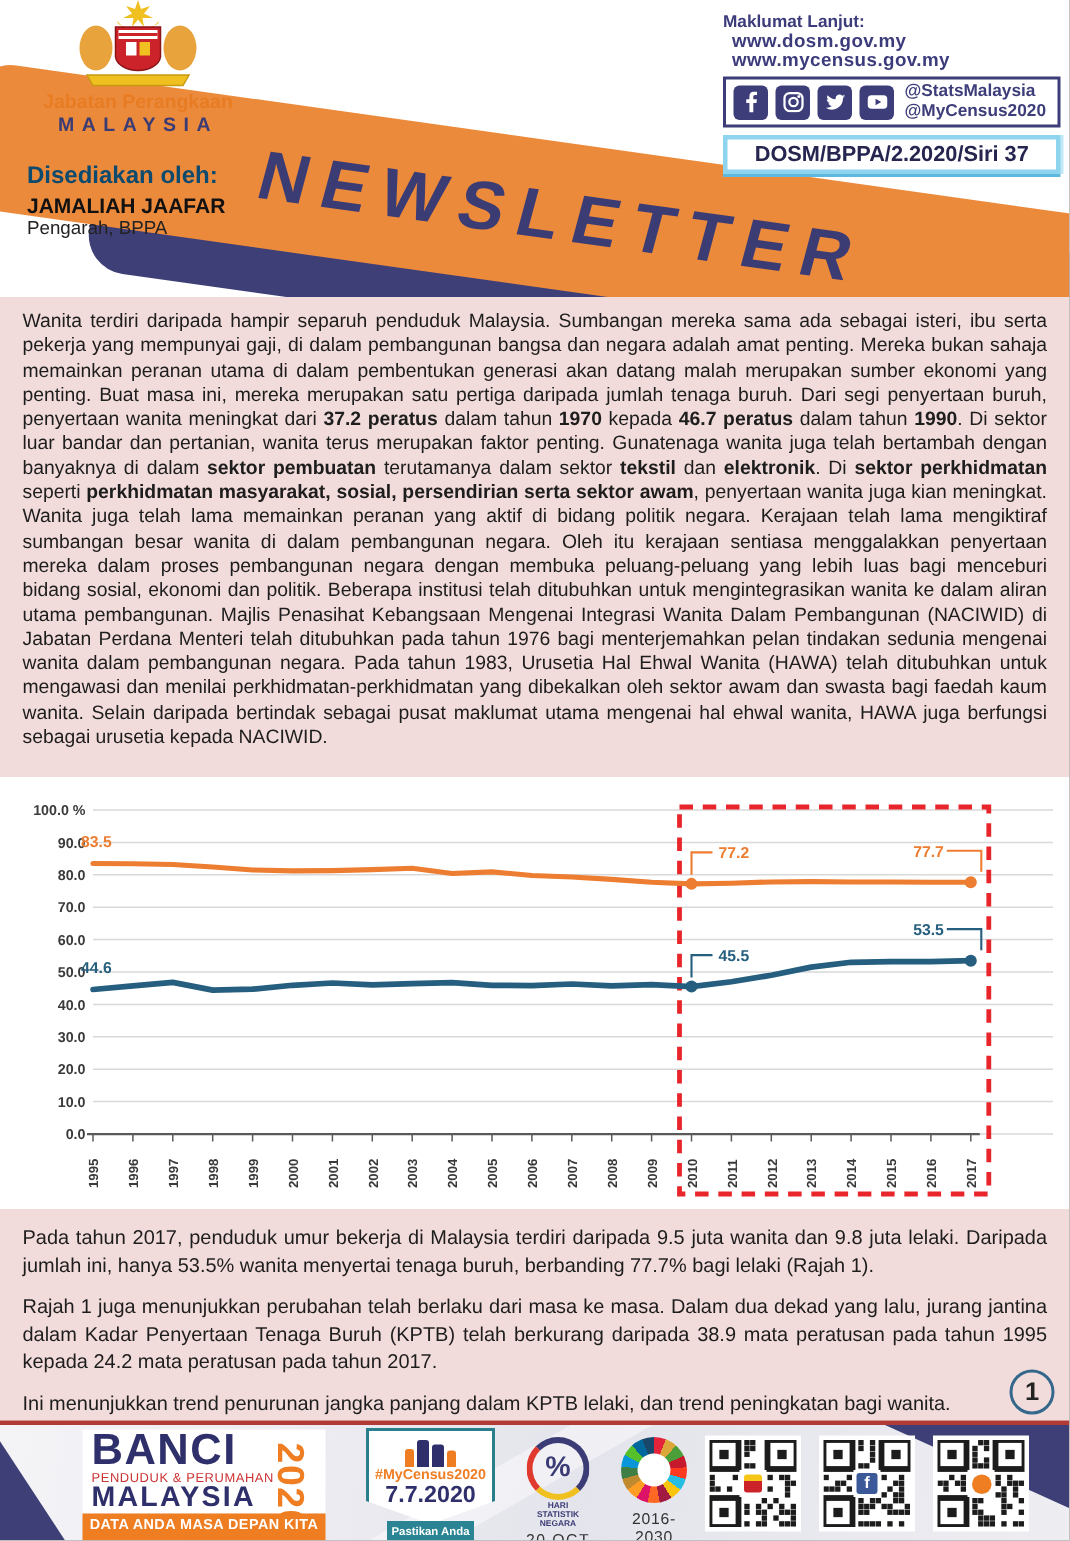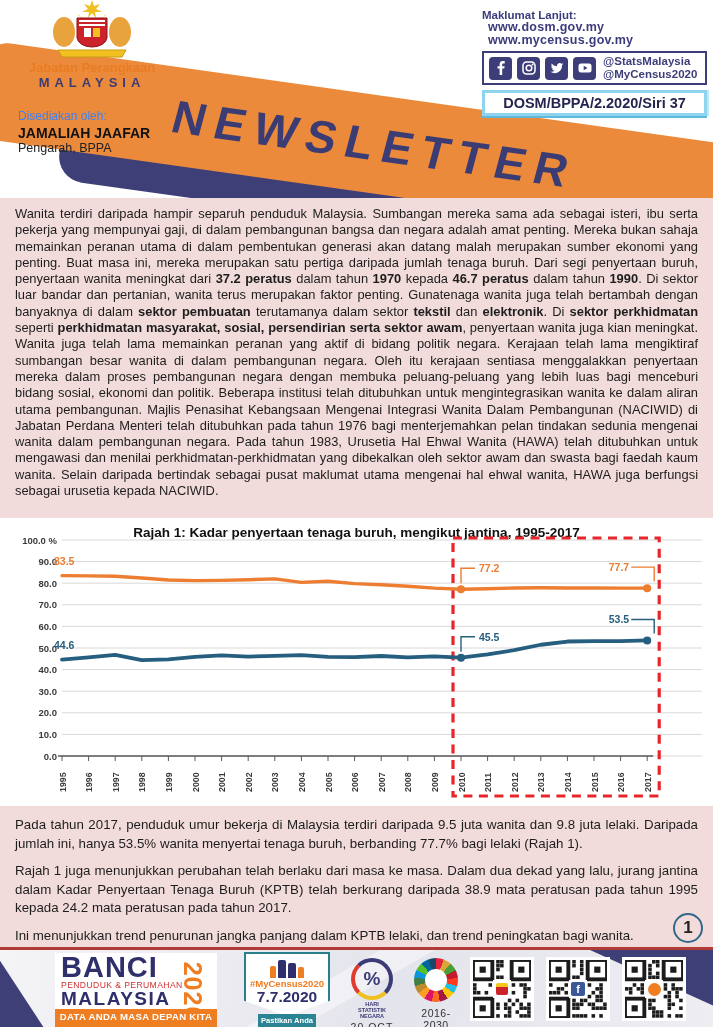--- a/index.html
+++ b/index.html
@@ -27,21 +27,21 @@
   .mk-urls div{ color:#3c3c7c; font-weight:800; font-size:12.5px; line-height:13px; letter-spacing:.3px; }
   .social-box{ margin-top:4px; background:#fff; border:2px solid #3d3d7a; display:flex; align-items:center; padding:3px 5px; height:34px; }
   .si{ width:23px; height:23px; background:#3d3d7a; border-radius:4px; margin-right:5px; display:flex; align-items:center; justify-content:center; color:#fff; }
   .si svg{ display:block; }
   .handles{ margin-left:2px; }
   .handles div{ color:#3d3d7a; font-weight:800; font-size:11.5px; line-height:13px; }
   .ref-box{ margin-top:5px; background:#fff; border:3px solid #8fd4ee; box-shadow:0 2px 0 #5fb8dd, 2px 0 0 #bfe8f5; text-align:center;
             font-size:14.5px; font-weight:800; color:#25254f; padding:2px 0; }
 
   .prepared{ position:absolute; left:18px; top:109px; z-index:5; }
-  .prep-label{ color:#3b82f6; font-size:12px; }
+  .prep-label{ color:#0c4a6e; font-size:16px;font-weight:bold; }
   .prep-name{ color:#111; font-weight:800; font-size:14px; margin-top:2px; }
   .prep-title{ color:#222; font-size:12.5px; }
 
   
   .intro{ position:absolute; left:0; top:198px; width:713px; height:320px; background:#f2dcdb; }
   .title-bar{ position:absolute; left:30px; top:-26px; width:397px; height:27px; background:#b2514d; color:#fff;
               font-weight:800; font-size:16.5px; text-align:center; line-height:27px; letter-spacing:.4px; }
   .intro-text{ padding:8px 15px 0 15px; font-size:12.9px; line-height:16.3px; text-align:justify; color:#1d1d1d; }
   .intro-text b{ font-weight:800; }
 
@@ -180,21 +180,20 @@
       <div class="prep-name">JAMALIAH JAAFAR</div>
       <div class="prep-title">Pengarah, BPPA</div>
     </div>
   </div>
 
   <div class="intro">
     <p class="intro-text" id="intro-p"><span>Wanita terdiri daripada hampir separuh penduduk Malaysia. Sumbangan mereka sama ada sebagai isteri, ibu serta pekerja yang mempunyai gaji, di dalam pembangunan bangsa dan negara adalah amat penting. Mereka bukan sahaja memainkan peranan utama di dalam pembentukan generasi akan datang malah merupakan sumber ekonomi yang penting. Buat masa ini, mereka merupakan satu pertiga daripada jumlah tenaga buruh. Dari segi penyertaan buruh, penyertaan wanita meningkat dari </span><b>37.2 peratus</b><span> dalam tahun </span><b>1970</b><span> kepada </span><b>46.7 peratus</b><span> dalam tahun </span><b>1990</b><span>. Di sektor luar bandar dan pertanian, wanita terus merupakan faktor penting. Gunatenaga wanita juga telah bertambah dengan banyaknya di dalam </span><b>sektor pembuatan</b><span> terutamanya dalam sektor </span><b>tekstil</b><span> dan </span><b>elektronik</b><span>. Di </span><b>sektor perkhidmatan</b><span> seperti </span><b>perkhidmatan masyarakat, sosial, persendirian serta sektor awam</b><span>, penyertaan wanita juga kian meningkat. Wanita juga telah lama memainkan peranan yang aktif di bidang politik negara. Kerajaan telah lama mengiktiraf sumbangan besar wanita di dalam pembangunan negara. Oleh itu kerajaan sentiasa menggalakkan penyertaan mereka dalam proses pembangunan negara dengan membuka peluang-peluang yang lebih luas bagi menceburi bidang sosial, ekonomi dan politik. Beberapa institusi telah ditubuhkan untuk mengintegrasikan wanita ke dalam aliran utama pembangunan. Majlis Penasihat Kebangsaan Mengenai Integrasi Wanita Dalam Pembangunan (NACIWID) di Jabatan Perdana Menteri telah ditubuhkan pada tahun 1976 bagi menterjemahkan pelan tindakan sedunia mengenai wanita dalam pembangunan negara. Pada tahun 1983, Urusetia Hal Ehwal Wanita (HAWA) telah ditubuhkan untuk mengawasi dan menilai perkhidmatan-perkhidmatan yang dibekalkan oleh sektor awam dan swasta bagi faedah kaum wanita. Selain daripada bertindak sebagai pusat maklumat utama mengenai hal ehwal wanita, HAWA juga berfungsi sebagai urusetia kepada NACIWID.</span></p>
   </div>
 
   <div class="chart-sec">
-    <div class="chart-title">Rajah 1: Kadar penyertaan tenaga buruh, mengikut jantina, 1995-2017</div>
     <svg id="chart" width="713" height="276" viewBox="0 0 713 276">
         <line x1="62" y1="226" x2="702" y2="226" stroke="#d9d9d9" stroke-width="1"></line>
         <text x="57" y="229.5" text-anchor="end" font-size="9.5" font-weight="700" fill="#3a3a3a">0.0</text>
         <line x1="62" y1="204.4" x2="702" y2="204.4" stroke="#d9d9d9" stroke-width="1"></line>
         <text x="57" y="207.9" text-anchor="end" font-size="9.5" font-weight="700" fill="#3a3a3a">10.0</text>
         <line x1="62" y1="182.8" x2="702" y2="182.8" stroke="#d9d9d9" stroke-width="1"></line>
         <text x="57" y="186.3" text-anchor="end" font-size="9.5" font-weight="700" fill="#3a3a3a">20.0</text>
         <line x1="62" y1="161.2" x2="702" y2="161.2" stroke="#d9d9d9" stroke-width="1"></line>
         <text x="57" y="164.7" text-anchor="end" font-size="9.5" font-weight="700" fill="#3a3a3a">30.0</text>
         <line x1="62" y1="139.6" x2="702" y2="139.6" stroke="#d9d9d9" stroke-width="1"></line>

